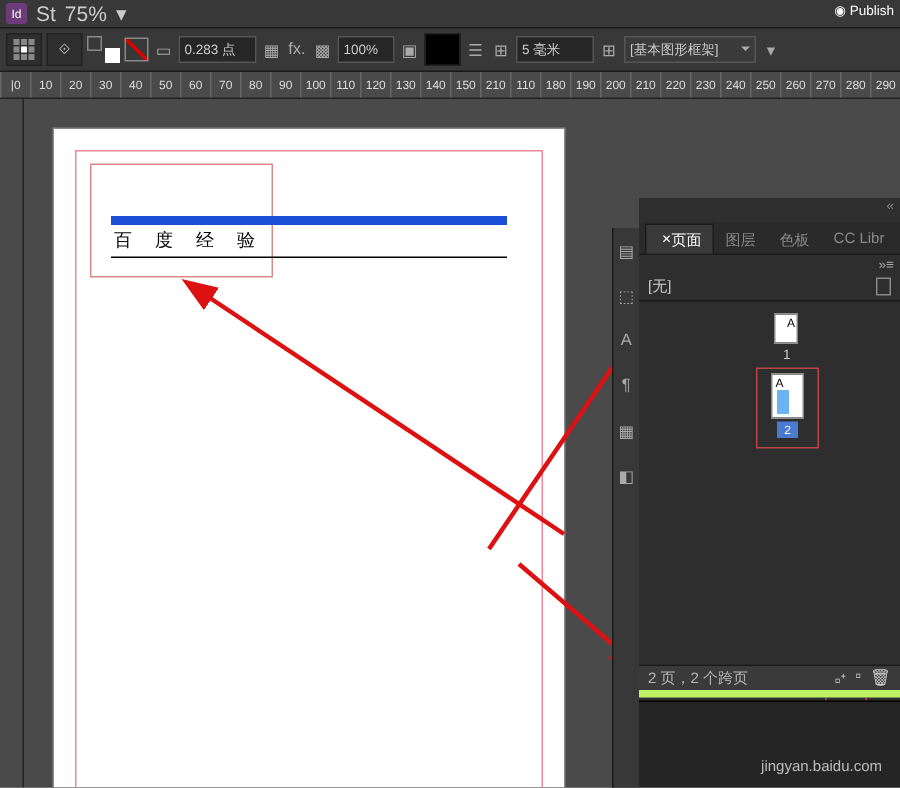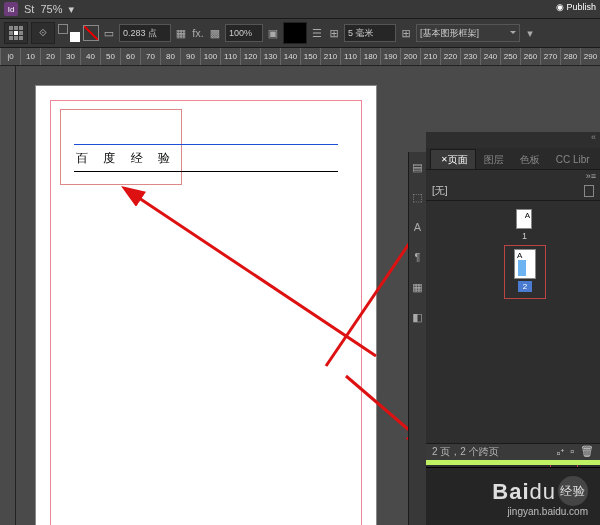--- a/index.html
+++ b/index.html
@@ -1,21 +1,21 @@
 <!DOCTYPE html>
 <html><head>
 <meta charset="utf-8">
 <style>
 *{margin:0;padding:0;box-sizing:border-box;font-family:"Microsoft YaHei",sans-serif;-webkit-user-select:none;user-select:none}
 body{width:600px;height:525px;background:#2a2a2a;overflow:hidden;position:relative;color:#b8b8b8;font-size:10px}
 
 
 .topbar{height:18px;background:#383838;display:flex;align-items:center;padding:0 4px;gap:6px}
 .topbar .app-icon{width:14px;height:14px;background:#6b3b7a;border-radius:2px;display:flex;align-items:center;justify-content:center;color:#fff;font-size:8px;font-weight:normal}
-.topbar .tb{color:#ccc;font-size:11px}
+.topbar .tb{color:#ccc;font-size:14px}
 .publish{position:absolute;right:4px;top:2px;color:#fff;font-size:9px}
 
 
 .optbar{height:30px;background:#383838;border-top:1px solid #1a1a1a;border-bottom:1px solid #1a1a1a;display:flex;align-items:center;padding-left:4px;gap:3px}
 .optbar .box{width:24px;height:22px;background:#2e2e2e;border:1px solid #222;display:flex;align-items:center;justify-content:center}
 .optbar .sw{width:22px;height:18px;position:relative}
 .optbar .sw .a{width:10px;height:10px;border:1px solid #888;position:absolute;top:0;left:0}
 .optbar .sw .b{width:10px;height:10px;background:#fff;position:absolute;bottom:0;right:0}
 .optbar .red{width:16px;height:16px;border:1px solid #888;background:linear-gradient(45deg,transparent 45%,#d00 45%,#d00 55%,transparent 55%)}
 .optbar .inp{height:18px;background:#262626;border:1px solid #555;color:#ccc;font-size:9px;padding:0 3px;display:flex;align-items:center}
@@ -27,21 +27,21 @@
 .ruler-h{height:18px;background:#4a4a4a;border-bottom:1px solid #222;display:flex;align-items:center;font-size:8px;color:#ddd;overflow:hidden}
 .ruler-h span{width:20px;text-align:center;border-left:1px solid #666;height:18px;line-height:18px;flex:none}
 
 
 .workspace{position:absolute;top:66px;left:0;right:0;bottom:0;background:#4a4a4a}
 .ruler-v{position:absolute;left:0;top:0;width:16px;bottom:0;background:#4a4a4a;border-right:1px solid #222}
 .canvas-wrap{position:absolute;left:16px;top:0;right:174px;bottom:0;overflow:hidden;background:#4a4a4a}
 .page{position:absolute;left:20px;top:20px;width:340px;height:480px;background:#fff;box-shadow:0 0 0 1px #888}
 .margin{position:absolute;left:14px;top:14px;right:14px;bottom:14px;border:1px solid #e89}
 .sel-frame{position:absolute;left:24px;top:23px;width:122px;height:76px;border:1px solid #d88}
-.doc-line{position:absolute;left:38px;right:38px;top:58px;height:28px;border-top:1px solid #1d4ed8;border-bottom:1px solid #000;display:flex;align-items:center;font-size:12px;color:#000;letter-spacing:6px;padding-left:2px}
+.doc-line{position:absolute;left:38px;right:38px;top:58px;height:28px;border-top:6px solid #1d4ed8;border-bottom:1px solid #000;display:flex;align-items:center;font-size:12px;color:#000;letter-spacing:6px;padding-left:2px}
 
 
 .arrow{position:absolute;pointer-events:none}
 
 
 .panels{position:absolute;right:0;top:66px;width:174px;bottom:0;background:#2e2e2e}
 .dockbar{position:absolute;left:-18px;top:20px;width:18px;height:420px;background:#383838;border-left:1px solid #1a1a1a}
 .dockbar .dk{height:30px;display:flex;align-items:center;justify-content:center;color:#aaa;font-size:11px}
 
 .tabs{height:22px;background:#2a2a2a;display:flex;align-items:flex-end;padding-left:4px;gap:0;border-bottom:1px solid #1a1a1a}
@@ -112,21 +112,21 @@
   <div class="icon-sm">▦</div>
   <div class="icon-sm">fx.</div>
   <div class="icon-sm">▩</div>
   <div class="inp" style="width:38px">100%</div>
   <div class="icon-sm">▣</div>
   <div class="box" style="background:#000"></div>
   <div class="icon-sm">☰</div>
   <div class="icon-sm">⊞</div>
   <div class="inp" style="width:52px">5 毫米</div>
   <div class="icon-sm">⊞</div>
-  <div class="sel" style="width:104px">[基本图形框架]</div>
+  <div class="sel" style="width:88px">[基本图形框架]</div>
   <div class="icon-sm">▾</div>
 </div>
 
 <div class="ruler-h">
   <span>|0</span>
     <span>10</span>
     <span>20</span>
     <span>30</span>
     <span>40</span>
     <span>50</span>
@@ -224,15 +224,14 @@
         <span>▫⁺</span>
         <span>▫</span>
         <span>🗑</span>
       </span>
     </div>
     <div class="lower"></div>
   </div>
 </div>
 
 <div class="wm">
-  <div class="big"><b>Bai</b><span>du</span><span class="cn">经验</span></div>
   <div class="url">jingyan.baidu.com</div>
 </div>
 
 </body></html>

